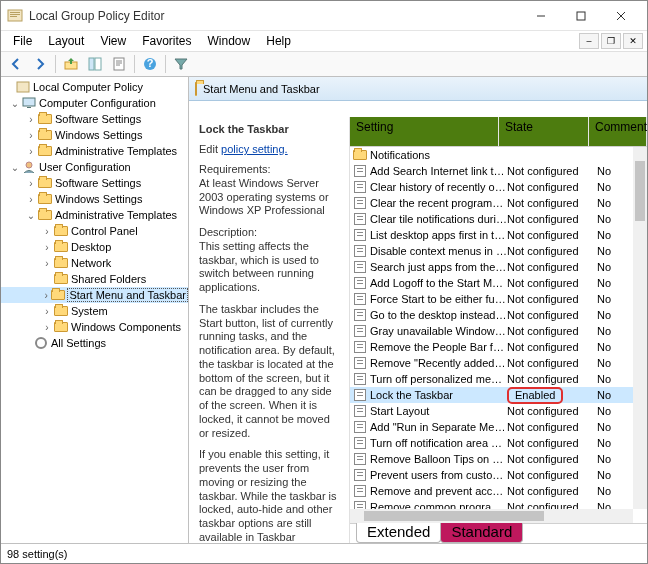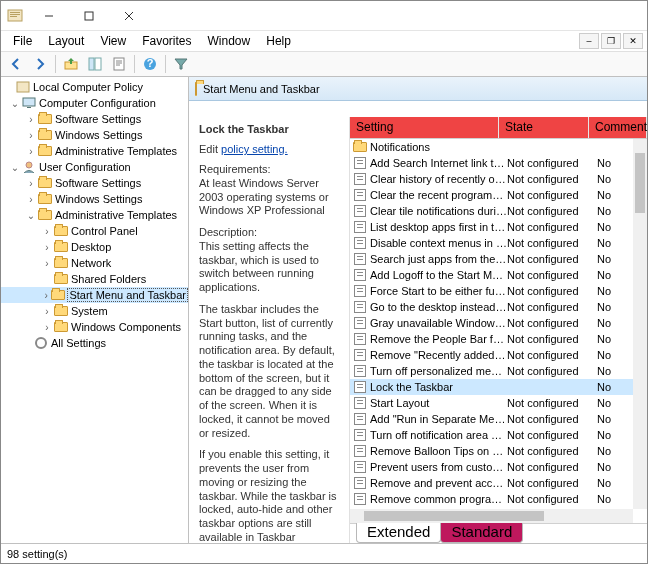--- a/index.html
+++ b/index.html
@@ -28,21 +28,21 @@
 .cog { width: 12px; height: 12px; border: 2px solid #888; border-radius: 50%; position: relative; }
 .content { flex: 1; display: flex; flex-direction: column; min-width: 0; }
 .pathbar { height: 24px; background: linear-gradient(#eaf3fb,#d6e8f7); border-bottom: 1px solid #a9c7e0; display: flex; align-items: center; padding: 0 6px; font-size: 12px; }
 .pathbar .ic { margin-right: 6px; }
 .body { flex: 1; display: flex; min-height: 0; margin-top: 16px; }
 .desc { width: 160px; padding: 6px 8px 6px 10px; overflow: hidden; font-size: 11px; color: #333; }
 .desc h4 { font-size: 11px; font-weight: bold; margin-bottom: 8px; }
 .desc a { color: #0645ad; text-decoration: underline; }
 .desc .sect { margin-top: 8px; line-height: 1.25; }
 .list { flex: 1; display: flex; flex-direction: column; border-left: 1px solid #e0e0e0; min-width: 0; }
-.lhdr { display: flex; height: 22px; border-bottom: 1px solid #d0d0d0; background: #ef4444; }
+.lhdr { display: flex; height: 30px; border-bottom: 1px solid #d0d0d0; background: #4d7c0f; }
 .lhdr .col { padding: 3px 6px; border-right: 1px solid #e5e5e5; font-size: 12px; }
 .lhdr .c1 { flex: 1; }
 .lhdr .c2 { width: 90px; }
 .lhdr .c3 { width: 58px; }
 .lrows { flex: 1; overflow: hidden; position: relative; }
 .row { display: flex; align-items: center; height: 16px; padding: 0 2px; white-space: nowrap; }
 .row.sel { background: #cce8ff; }
 .row .ic { width: 16px; height: 14px; display: flex; align-items: center; justify-content: center; margin-right: 2px; flex-shrink: 0; }
 .row .c1 { flex: 1; overflow: hidden; text-overflow: ellipsis; }
 .row .c2 { width: 90px; flex-shrink: 0; }
@@ -64,20 +64,21 @@
 
 <div class="titlebar">
   <span class="icon">
     <svg viewBox="0 0 16 16">
         <rect x="1" y="2" width="14" height="11" fill="#f3e6c4" stroke="#b8a060"></rect>
         <rect x="3" y="4" width="10" height="1" fill="#b8a060"></rect>
         <rect x="3" y="6" width="10" height="1" fill="#b8a060"></rect>
         <rect x="3" y="8" width="7" height="1" fill="#b8a060"></rect>
       </svg>
   </span>
+  <span class="title">Local Group Policy Editor</span>
   <div class="winbtn">
       <svg width="10" height="10">
         <line x1="1" y1="5" x2="9" y2="5" stroke="#333"></line>
       </svg>
     </div>
   <div class="winbtn">
       <svg width="10" height="10">
         <rect x="1" y="1" width="8" height="8" fill="none" stroke="#333"></rect>
       </svg>
     </div>
@@ -423,20 +424,21 @@
               </span>
               <span class="c1">Turn off personalized menus</span>
               <span class="c2">Not configured</span>
               <span class="c3">No</span>
             </div>
             <div class="row sel">
               <span class="ic">
                 <span class="pol-ic"></span>
               </span>
               <span class="c1">Lock the Taskbar</span>
+              <span class="c2"><span class="hilite">Enabled</span></span>
               <span class="c3">No</span>
             </div>
             <div class="row">
               <span class="ic">
                 <span class="pol-ic"></span>
               </span>
               <span class="c1">Start Layout</span>
               <span class="c2">Not configured</span>
               <span class="c3">No</span>
             </div>

